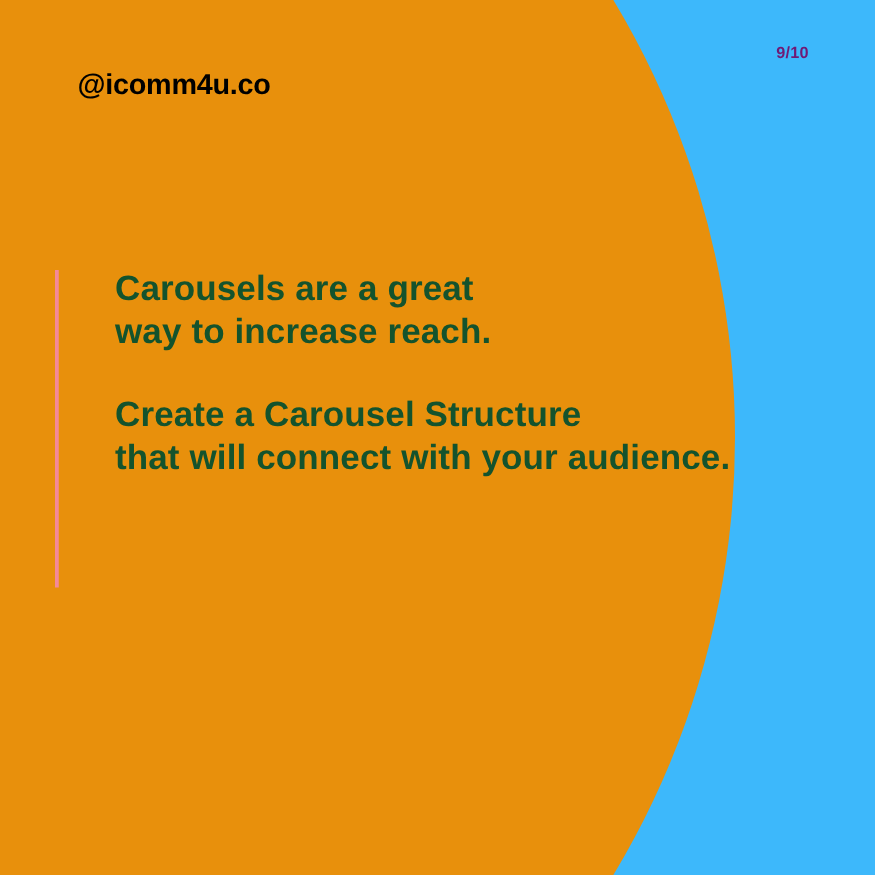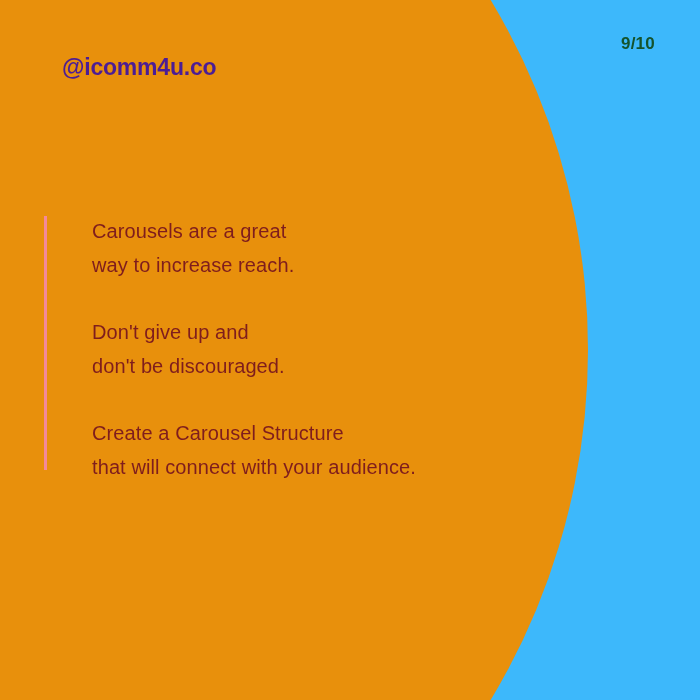--- a/index.html
+++ b/index.html
@@ -31,32 +31,32 @@
     border-radius: 50%;
     background: #e8900c;
   }
 
   #handle {
     position: absolute;
     left: 62px;
     top: 54px;
     font-size: 23px;
     font-weight: bold;
-    color: #4c1d95;
+    color: #000000;
     letter-spacing: -0.2px;
     white-space: nowrap;
   }
 
   #page-counter {
     position: absolute;
     left: 621px;
     top: 34px;
-    font-size: 17px;
+    font-size: 13px;
     font-weight: bold;
-    color: #14532d;
+    color: #701a75;
     letter-spacing: 0.2px;
     white-space: nowrap;
   }
 
   #accent-bar {
     position: absolute;
     left: 44px;
     top: 216px;
     width: 3px;
     height: 254px;
@@ -65,24 +65,24 @@
 
   #body-copy {
     position: absolute;
     left: 92px;
     top: 214px;
     width: 560px;
   }
 
   .paragraph {
     margin: 0 0 33px 0;
-    font-size: 20px;
-    font-weight: 400;
+    font-size: 28px;
+    font-weight: 700;
     line-height: 34px;
-    color: #7f1d1d;
+    color: #14532d;
     letter-spacing: 0.1px;
     white-space: pre-line;
   }
   .paragraph:last-child {
     margin-bottom: 11px;
   }
 </style>
 </head>
 <body>
 
@@ -92,19 +92,17 @@
 
   <div id="handle">@icomm4u.co</div>
 
   <div id="page-counter">9/10</div>
 
   <div id="accent-bar"></div>
 
   <div id="body-copy">
     <p class="paragraph">Carousels are a great
 way to increase reach.</p>
-    <p class="paragraph">Don't give up and
-don't be discouraged.</p>
     <p class="paragraph">Create a Carousel Structure
 that will connect with your audience.</p>
   </div>
 
 </div>
 
 </body></html>

